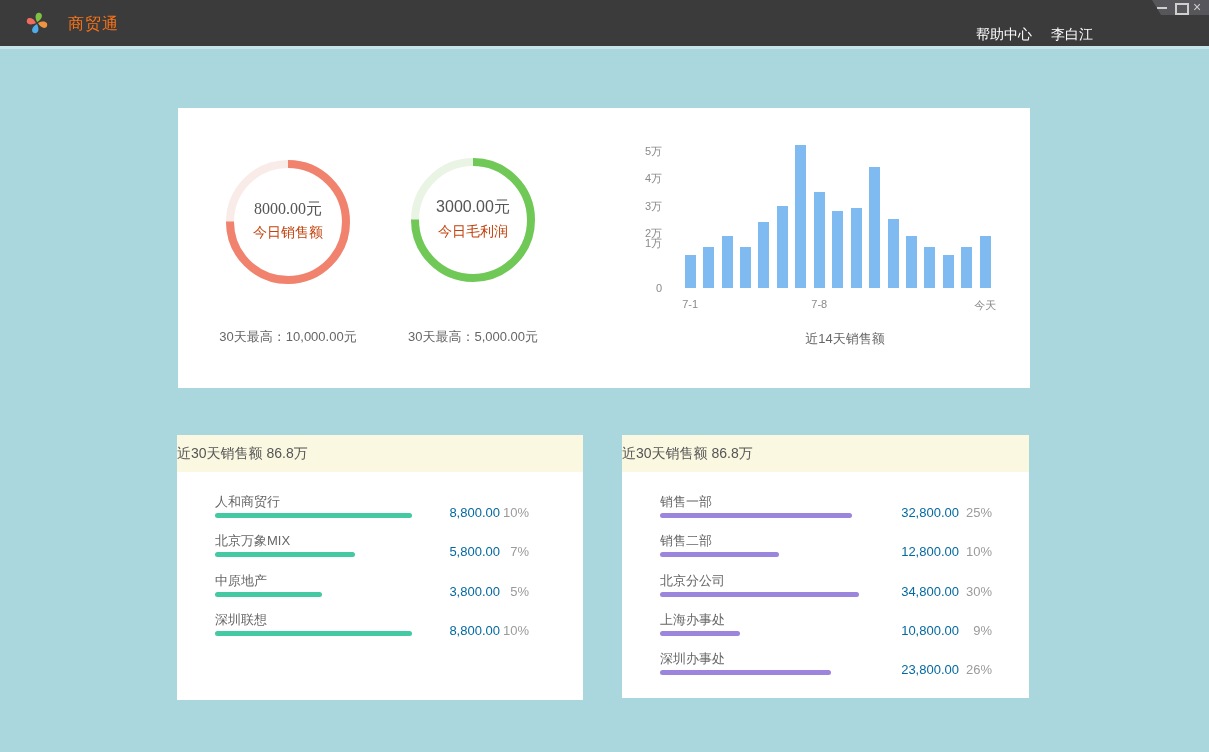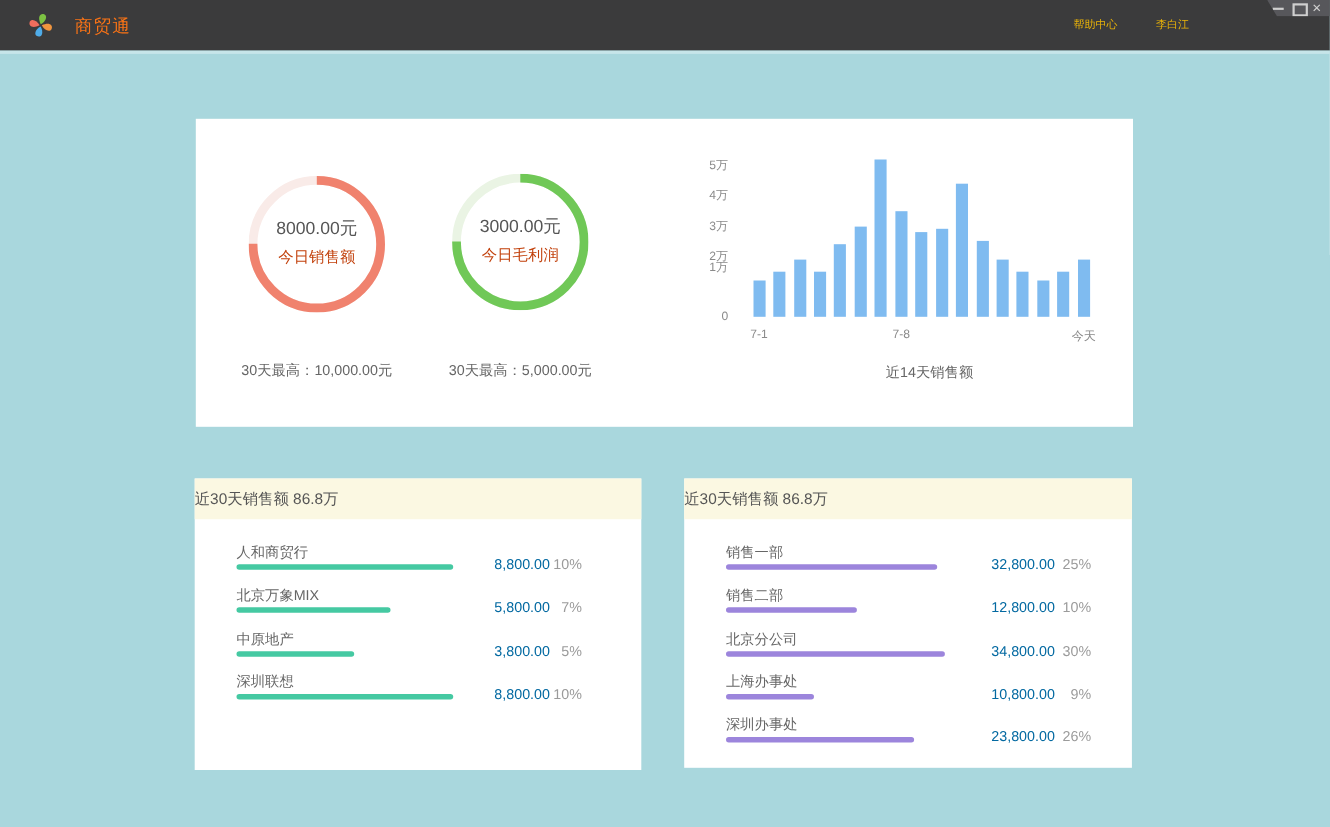--- a/index.html
+++ b/index.html
@@ -11,21 +11,21 @@
     -webkit-font-smoothing:antialiased;
   }
   
   .titlebar {
     position:absolute; left:0; top:0; width:1209px; height:46px;
     background:#3B3B3C; color:#fff;
   }
   .tb-underline { position:absolute; left:0; top:46px; width:1209px; height:3px; background:#C6E5E9; }
   .logo { position:absolute; left:24px; top:10px; width:26px; height:26px; }
   .app-title { position:absolute; left:68px; top:14px; font-size:16px; color:#f97316; letter-spacing:1px; }
-  .tb-link { position:absolute; top:15px; font-size:10px; color:#eab308; cursor:pointer; }
+  .tb-link { position:absolute; top:26px; font-size:14px; color:#ffffff; cursor:pointer; }
   .tb-help { left:976px; }
   .tb-user { left:1051px; }
   .win-ctrls {
     position:absolute; right:0; top:0; width:66px; height:15px;
     background:#57575B;
     -webkit-clip-path:polygon(9px 0, 100% 0, 100% 100%, 18px 100%);
     clip-path:polygon(9px 0, 100% 0, 100% 100%, 18px 100%);
   }
   .wc-btn { position:absolute; top:0; width:14px; height:15px; cursor:pointer; }
   .wc-min { right:40px; }
@@ -34,21 +34,21 @@
   .wc-min::after { content:""; position:absolute; left:2px; top:7px; width:10px; height:2px; background:#CFCFCF; }
   .wc-max::after { content:""; position:absolute; left:2px; top:3px; width:10px; height:8px; border:2px solid #CFCFCF; }
   .wc-close::after { content:"\00d7"; position:absolute; left:2px; top:0px; color:#CFCFCF; font-size:14px; line-height:15px; }
   
   .card { position:absolute; background:#fff; }
   .card-top  { left:178px; top:108px; width:852px; height:280px; }
   .card-left { left:177px; top:435px; width:406px; height:265px; }
   .card-right{ left:622px; top:435px; width:407px; height:263px; }
   
   .ring { position:absolute; width:124px; height:124px; }
-  .ring-sales  { left:48px; top:52px; }
+  .ring-sales  { left:48px; top:52px;font-family:Liberation Serif, serif; }
   .ring-profit { left:233px; top:50px; }
   .ring svg { position:absolute; left:0; top:0; }
   .ring-text { position:absolute; left:0; top:0; width:124px; height:124px;
     display:flex; flex-direction:column; align-items:center; justify-content:center; }
   .ring-value { font-size:16px; color:#555; line-height:22px; }
   .ring-label { font-size:14px; color:#c2410c; line-height:26px;text-align:center; }
   .ring-max { position:absolute; width:260px; text-align:center; top:220px; font-size:13px; color:#666; }
   .max-sales  { left:-20px; }
   .max-profit { left:165px; }
   

